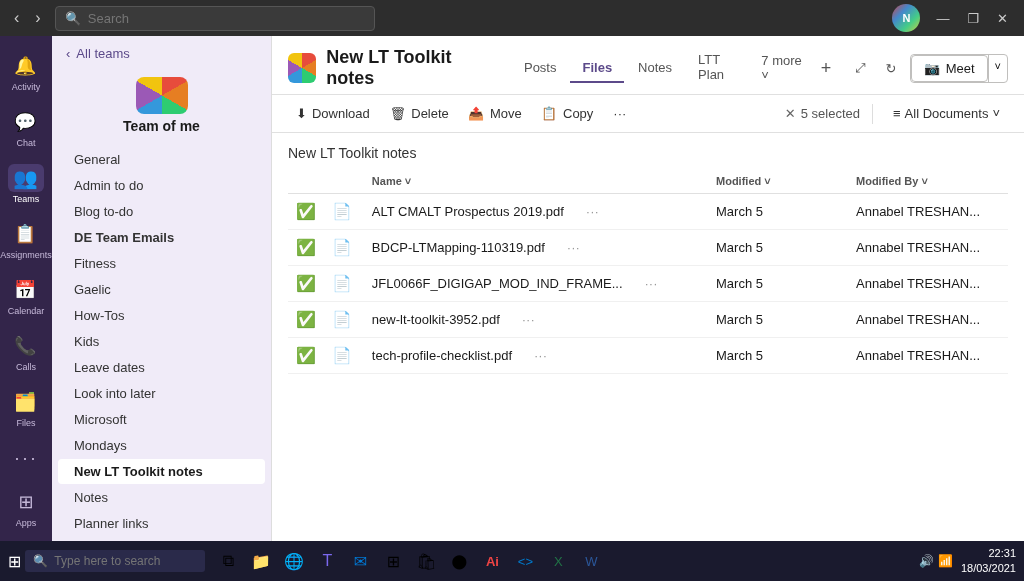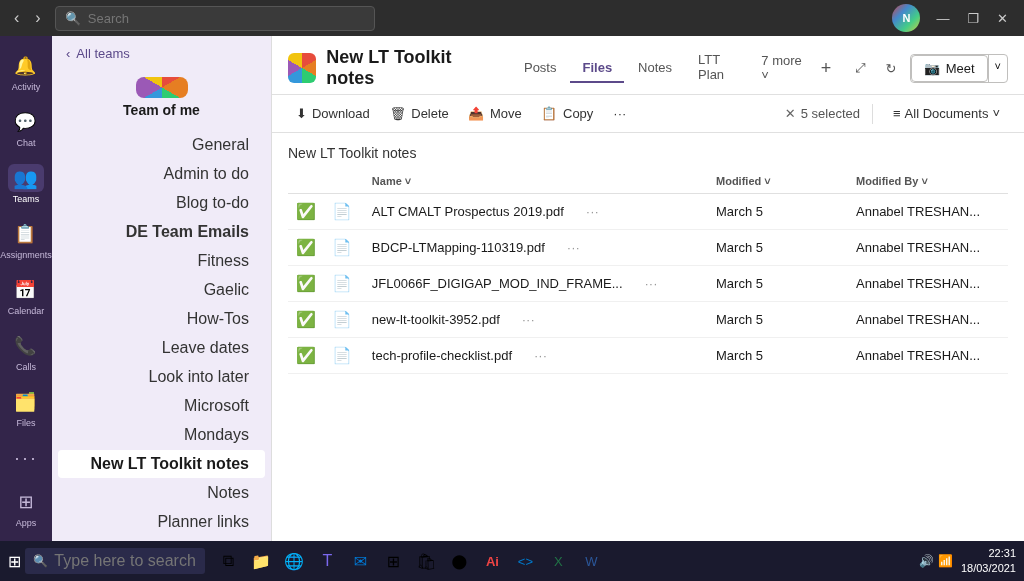--- a/index.html
+++ b/index.html
@@ -96,26 +96,25 @@
       background: conic-gradient(#e74c3c 0deg 60deg, #e67e22 60deg 120deg, #2ecc71 120deg 180deg, #3498db 180deg 240deg, #9b59b6 240deg 300deg, #f1c40f 300deg 360deg);
       margin: 6px auto 4px;
       display: block;
     }
     .team-name {
       text-align: center; font-weight: 600; font-size: 14px; color: #1a1a1a; padding: 0 14px 8px;
     }
     .channel-list { padding: 4px 0; }
     .channel-item {
       padding: 5px 16px;
-      font-size: 16px;
+      font-size: 13px;
       color: #333;
       cursor: pointer;
       border-radius: 4px;
       margin: 1px 6px;
-      text-align: right;
     }
     .channel-item.active { background: white; font-weight: 600; color: #1a1a1a; }
     .channel-item.bold { font-weight: 700; }
 
     
     .main-content {
       flex: 1;
       display: flex;
       flex-direction: column;
       background: white;
@@ -211,21 +210,21 @@
       align-items: center;
       padding: 0 8px;
       flex-shrink: 0;
       gap: 4px;
     }
     .taskbar-search {
       background: #2a2a4a; border: none; border-radius: 3px; padding: 4px 8px;
       color: white; font-size: 12px; display: flex; align-items: center; gap: 6px;
       width: 180px;
     }
-    .taskbar-search input { background: none; border: none; outline: none; color: #84cc16; font-size: 16px; width: 100%; }
+    .taskbar-search input { background: none; border: none; outline: none; color: #84cc16; font-size: 12px; width: 100%; }
     .taskbar-icons { display: flex; align-items: center; gap: 3px; margin-left: 4px; }
     .taskbar-icon { width: 30px; height: 30px; display: flex; align-items: center; justify-content: center; cursor: pointer; border-radius: 3px; font-size: 16px; }
     .taskbar-right { margin-left: auto; display: flex; align-items: center; gap: 8px; color: white; font-size: 11px; }
     .taskbar-time { text-align: right; line-height: 1.4; }
     .taskbar-sys { display: flex; align-items: center; gap: 4px; }
 
     .scrollbar-thin::-webkit-scrollbar { width: 4px; }
     .scrollbar-thin::-webkit-scrollbar-thumb { background: #ccc; border-radius: 2px; }
   </style>
 </head>
@@ -305,20 +304,21 @@
     <div class="team-icon"></div>
     <div class="team-name">Team of me</div>
     <div class="channel-list">
       <div class="channel-item">General</div>
       <div class="channel-item">Admin to do</div>
       <div class="channel-item">Blog to-do</div>
       <div class="channel-item bold">DE Team Emails</div>
       <div class="channel-item">Fitness</div>
       <div class="channel-item">Gaelic</div>
       <div class="channel-item">How-Tos</div>
+      <div class="channel-item">Kids</div>
       <div class="channel-item">Leave dates</div>
       <div class="channel-item">Look into later</div>
       <div class="channel-item">Microsoft</div>
       <div class="channel-item">Mondays</div>
       <div class="channel-item active">New LT Toolkit notes</div>
       <div class="channel-item">Notes</div>
       <div class="channel-item">Planner links</div>
     </div>
   </div>
 

